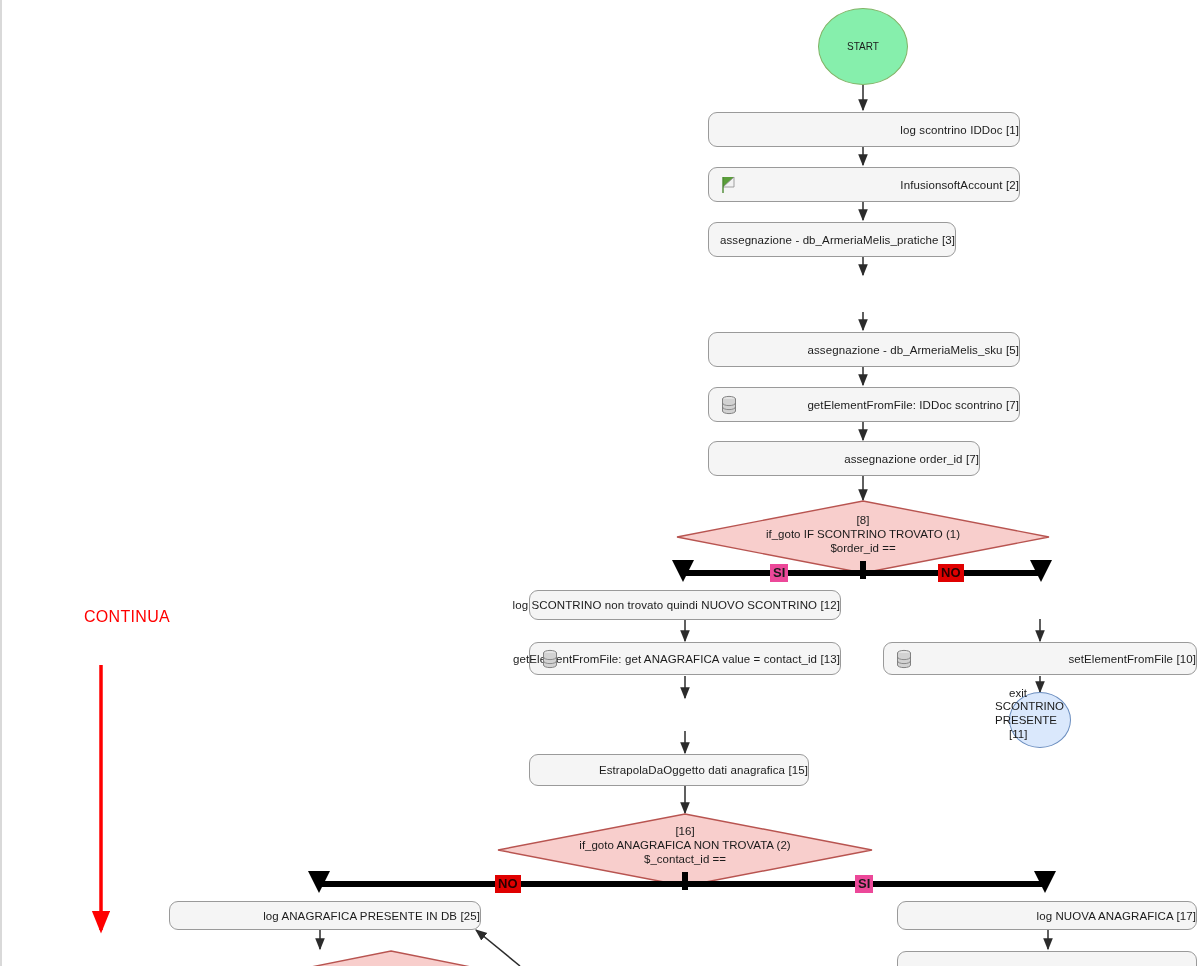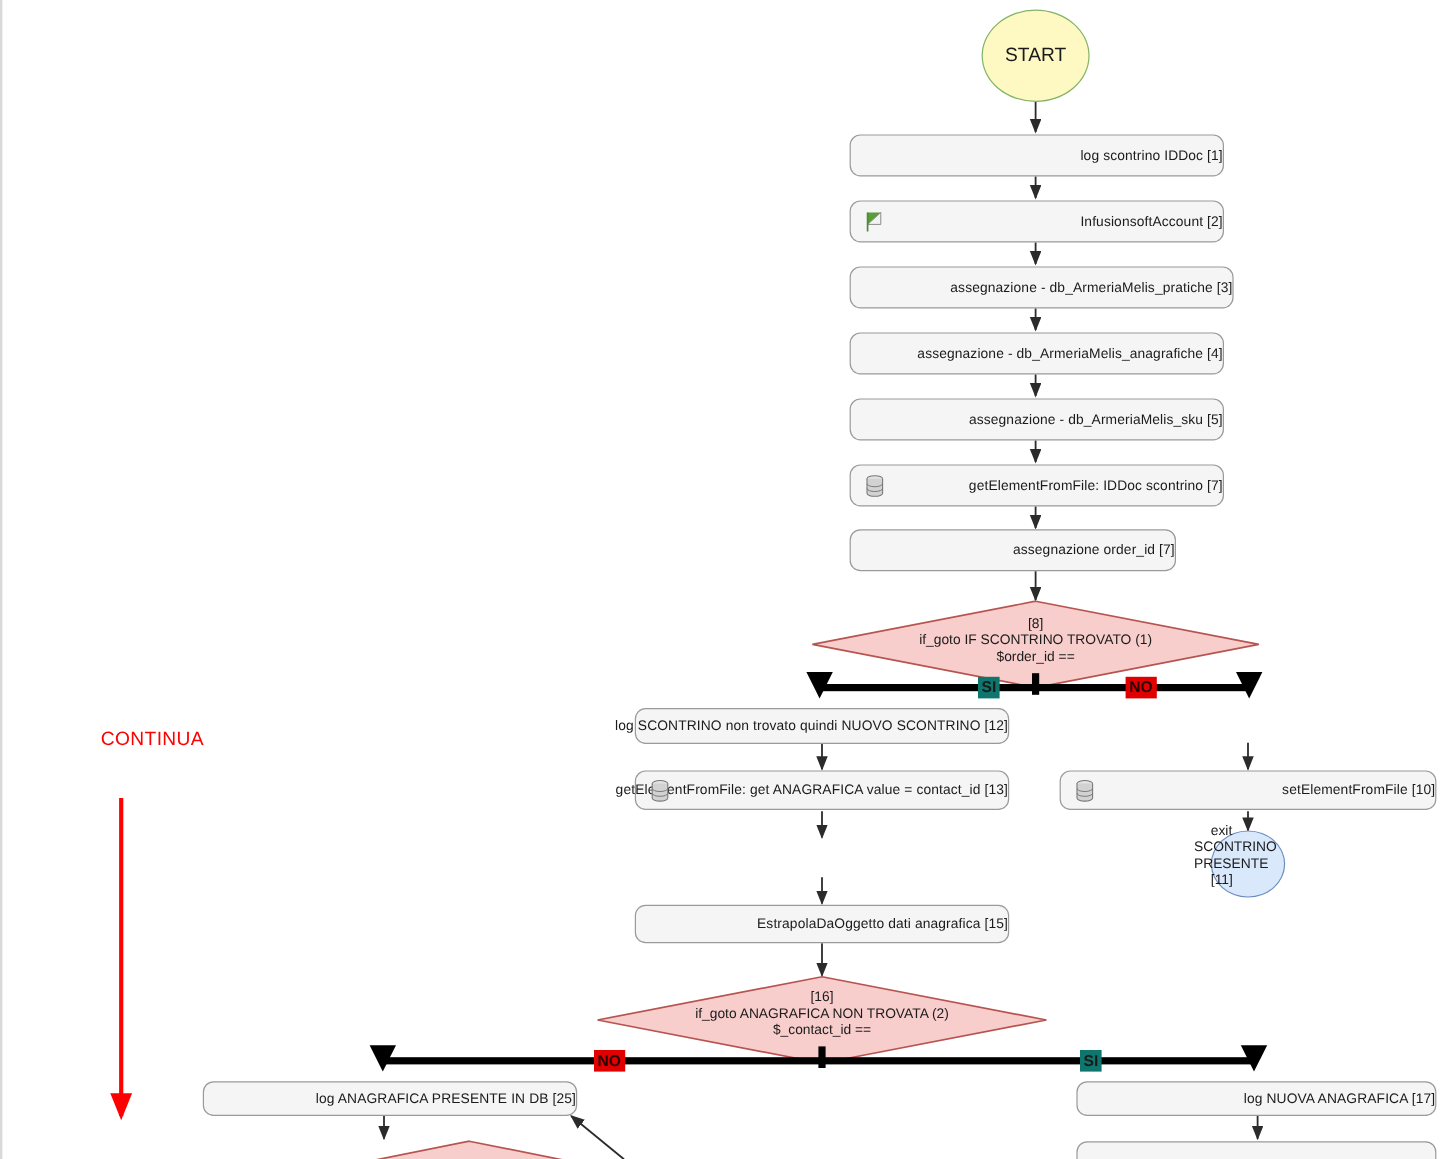--- a/index.html
+++ b/index.html
@@ -54,26 +54,26 @@
     width: 20px;
     height: 22px;
     z-index: 7;
   }
 
   
   .terminator {
     position: absolute;
     box-sizing: border-box;
     border-radius: 50%;
-    background: #fef9c3;
+    background: #86efac;
     border: 1.4px solid #82b366;
     display: flex;
     align-items: center;
     justify-content: center;
-    font-size: 16px;
+    font-size: 10px;
     color: #1b1b1b;
     z-index: 5;
   }
 
   
   .exit-ellipse {
     position: absolute;
     box-sizing: border-box;
     border-radius: 50%;
     background: #dae8fc;
@@ -136,23 +136,22 @@
   .branch-tag {
     position: absolute;
     font-size: 13px;
     font-weight: bold;
     line-height: 15px;
     padding: 1px 3px 2px 3px;
     z-index: 10;
     color: #000000;
   }
   .tag-si {
-    background: #0f766e;
+    background: #ec4899;
     color: #1a1a1a;
-    margin-left: 45px;
   }
   .tag-no {
     background: #e00000;
     color: #2a0000;
   }
 
   
   .continua-text {
     position: absolute;
     color: #ff0000;
@@ -235,27 +234,24 @@
     <span class="box-icon">
       <svg viewBox="0 0 20 22" width="20" height="22" xmlns="http://www.w3.org/2000/svg">
         <path d="M4,3 L15,3 L15,13 L4,13 Z" fill="#5a9e3a"></path>
         <path d="M4,13 L15,3 L15,13 Z" fill="#f2f2f2" stroke="#8c8c8c" stroke-width="0.8"></path>
         <path d="M4,3 L4,19" stroke="#4c8a33" stroke-width="1.4" fill="none"></path>
       </svg>
     </span>
     <span class="lbl">InfusionsoftAccount [2]</span>
   </div>
 
-  <div class="node-box" style="left:708px; top:222px; width:320px; height:35px;">
+  <div class="node-box" style="left:708px; top:222px; width:248px; height:35px;">
     <span class="lbl">assegnazione - db_ArmeriaMelis_pratiche [3]</span>
   </div>
 
-  <div class="node-box" style="left:708px; top:277px; width:312px; height:35px;">
-    <span class="lbl">assegnazione - db_ArmeriaMelis_anagrafiche [4]</span>
-  </div>
 
   <div class="node-box" style="left:708px; top:332px; width:312px; height:35px;">
     <span class="lbl">assegnazione - db_ArmeriaMelis_sku [5]</span>
   </div>
 
   <div class="node-box" style="left:708px; top:387px; width:312px; height:35px;">
     <span class="box-icon">
       <svg viewBox="0 0 20 22" width="20" height="22" xmlns="http://www.w3.org/2000/svg">
         <ellipse cx="10" cy="5" rx="6.5" ry="2.6" fill="#e3e3e3" stroke="#777" stroke-width="0.9"></ellipse>
         <path d="M3.5,5 L3.5,17 A6.5,2.6 0 0 0 16.5,17 L16.5,5" fill="#d2d2d2" stroke="#777" stroke-width="0.9"></path>
@@ -315,21 +311,21 @@
         <ellipse cx="10" cy="5" rx="6.5" ry="2.6" fill="#e3e3e3" stroke="#777" stroke-width="0.9"></ellipse>
         <path d="M3.5,5 L3.5,17 A6.5,2.6 0 0 0 16.5,17 L16.5,5" fill="#d2d2d2" stroke="#777" stroke-width="0.9"></path>
         <path d="M3.5,9 A6.5,2.6 0 0 0 16.5,9" fill="none" stroke="#777" stroke-width="0.8"></path>
         <path d="M3.5,13 A6.5,2.6 0 0 0 16.5,13" fill="none" stroke="#777" stroke-width="0.8"></path>
       </svg>
     </span>
     <span class="lbl">getElementFromFile: get ANAGRAFICA value = contact_id [13]</span>
   </div>
 
 
-  <div class="node-box" style="left:529px; top:754px; width:312px; height:32px;">
+  <div class="node-box" style="left:529px; top:754px; width:280px; height:32px;">
     <span class="lbl">EstrapolaDaOggetto dati anagrafica [15]</span>
   </div>
 
   <div class="diamond-wrap" style="left:497px; top:813px; width:376px; height:74px;">
     <svg viewBox="0 0 376 74" width="376" height="74" xmlns="http://www.w3.org/2000/svg">
       <polygon points="188,1 375,37 188,73 1,37" fill="#f8cecc" stroke="#b85450" stroke-width="1.4"></polygon>
     </svg>
   </div>
   <div class="diamond-label" style="left:497px; top:824px; width:376px;">[16]</div>
   <div class="diamond-label" style="left:497px; top:838px; width:376px;">if_goto ANAGRAFICA NON TROVATA (2)</div>

